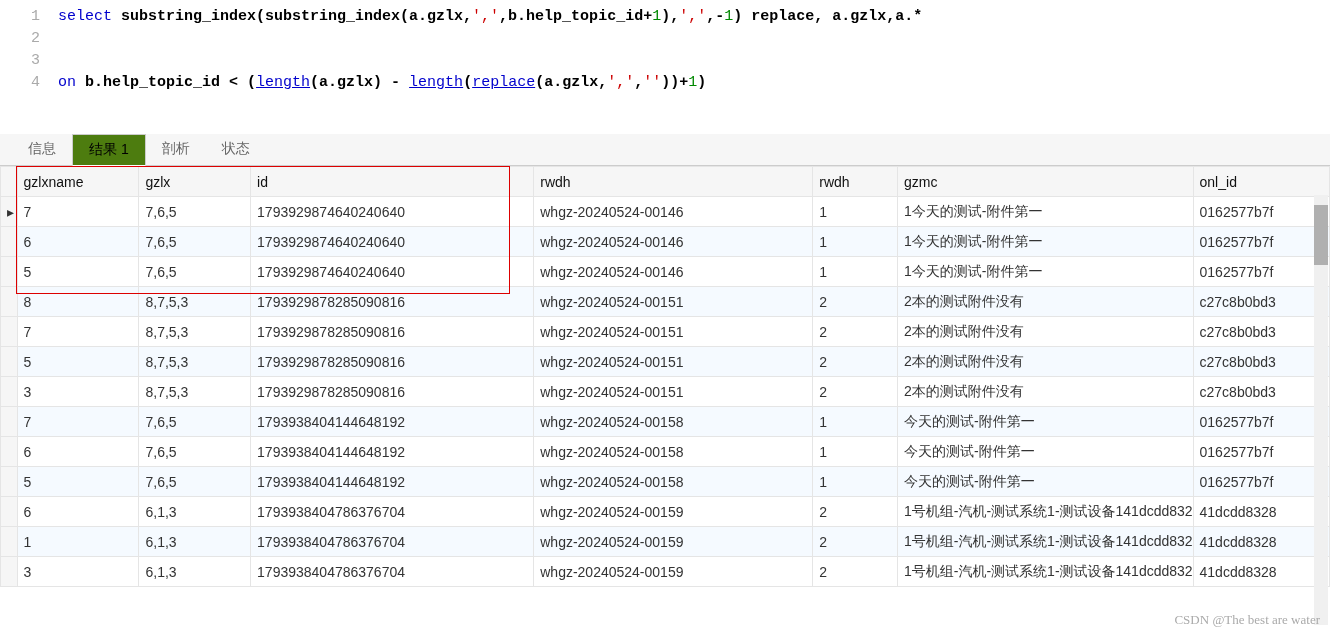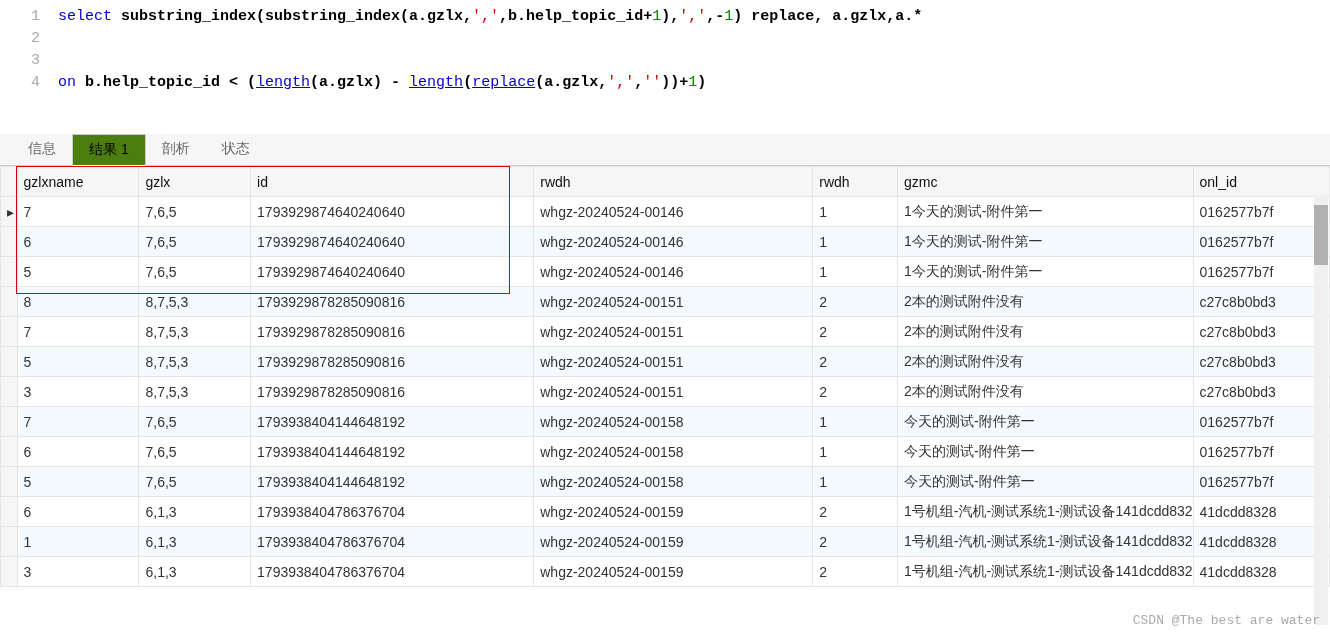--- a/index.html
+++ b/index.html
@@ -33,21 +33,21 @@
 .col-rwdh { width: 270px; }
 .col-type { width: 82px; }
 .col-gzmc { width: 286px; }
 .col-onlid { width: 132px; }
 
 .red-box { position: absolute; border: 1px solid #d00; pointer-events: none; top: 0px; left: 16px; width: 494px; height: 128px; }
 
 .vscroll { position: absolute; right: 2px; top: 195px; width: 14px; height: 430px; background: #f0f0f0; }
 .vscroll-thumb { position: absolute; top: 10px; width: 100%; height: 60px; background: #b0b0b0; }
 
-.watermark { position: absolute; right: 10px; bottom: 6px; color: #aaa; font-size: 13px; font-family: Liberation Mono, monospace; margin-left: 24px; }
+.watermark { position: absolute; right: 10px; bottom: 6px; color: #aaa; font-size: 13px; font-family: Liberation Serif, serif; margin-left: 24px; }
 </style>
 </head>
 <body>
 
 <div class="editor" id="editor">
     <div class="code-line">
       <div class="gutter">1</div>
       <div class="code"><span class="kw">select</span> <span class="txt">substring_index(substring_index(a.gzlx,</span><span class="str">','</span><span class="txt">,b.help_topic_id+</span><span class="num">1</span><span class="txt">),</span><span class="str">','</span><span class="txt">,-</span><span class="num">1</span><span class="txt">) replace, a.gzlx,a.*</span></div>
     </div>
     <div class="code-line">

